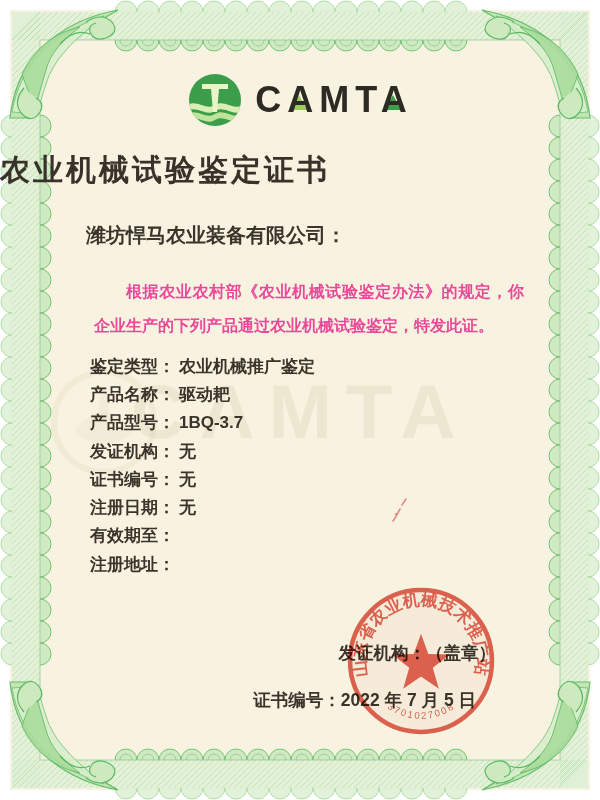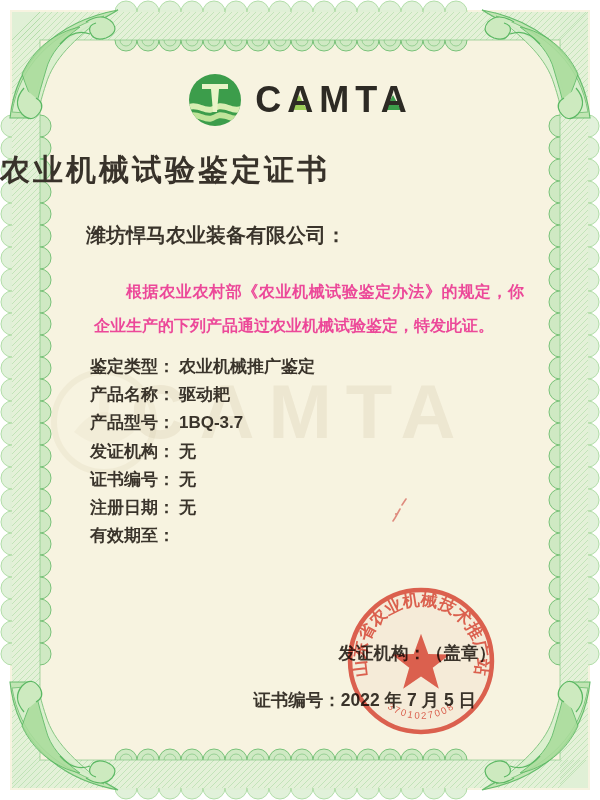--- a/index.html
+++ b/index.html
@@ -766,20 +766,21 @@
         <span class="f-value">无</span>
       </div>
       <div class="field-row">
         <span class="f-label">注册日期：</span>
         <span class="f-value">无</span>
       </div>
       <div class="field-row">
         <span class="f-label">有效期至：</span>
       </div>
       <div class="field-row">
+        <span class="f-label">注册地址：</span>
       </div>
     </div>
 
     <div class="issuer-line">
       <span>发证机构：</span><span>（盖章）</span>
     </div>
 
     <div class="date-line">
       <span>证书编号：</span><span>2022 年 7 月 5 日</span>
     </div>

